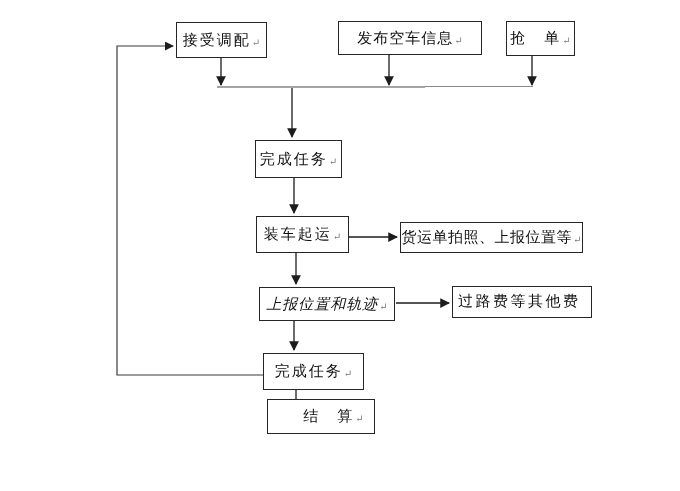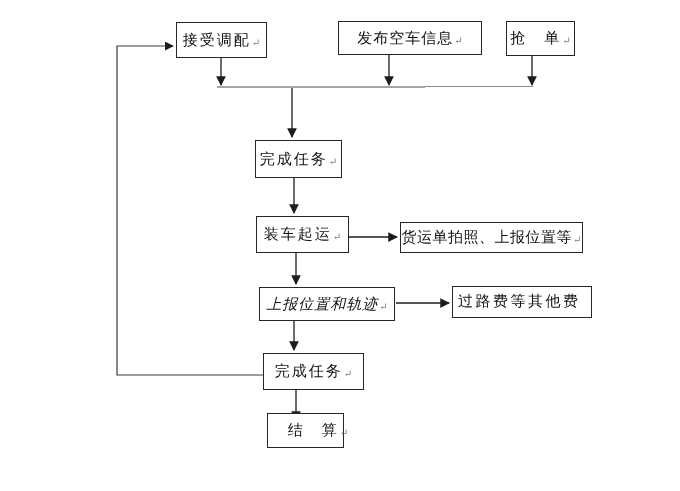--- a/index.html
+++ b/index.html
@@ -48,21 +48,21 @@
   .n-publish  { left: 338px; top: 21px;  width: 144px; height: 34px; letter-spacing: 1px; }
   .n-grab     { left: 506px; top: 21px;  width: 69px;  height: 35px; }
   .n-contact  { left: 255px; top: 140px; width: 87px;  height: 38px; }
   .n-load     { left: 256px; top: 216px; width: 93px;  height: 37px; }
   .n-photo    { left: 400px; top: 222px; width: 183px; height: 31px; letter-spacing: 0.5px; }
   .n-report   { left: 259px; top: 287px; width: 136px; height: 34px; letter-spacing: 1px; font-style: italic; }
   .n-toll     { left: 452px; top: 286px; width: 140px; height: 32px;
                 display: block; overflow: hidden; white-space: normal;
                 padding: 2px 0 0 5px; line-height: 25px; letter-spacing: 2.5px; }
   .n-complete { left: 263px; top: 353px; width: 101px;  height: 37px; }
-  .n-settle   { left: 267px; top: 413px; width: 77px;  height: 35px; padding-left: 25px; }
+  .n-settle   { left: 267px; top: 399px; width: 108px;  height: 35px; padding-left: 25px; }
 </style>
 </head>
 <body>
 
 <div class="canvas">
 
   <svg class="connectors" width="680" height="491" viewBox="0 0 680 491" xmlns="http://www.w3.org/2000/svg">
     <defs>
       <marker id="arrow" viewBox="0 0 10 10" refX="9" refY="5" markerWidth="7.5" markerHeight="7.5" orient="auto">
         <path d="M0,0 L10,5 L0,10 z" fill="#1c1c1c"></path>

